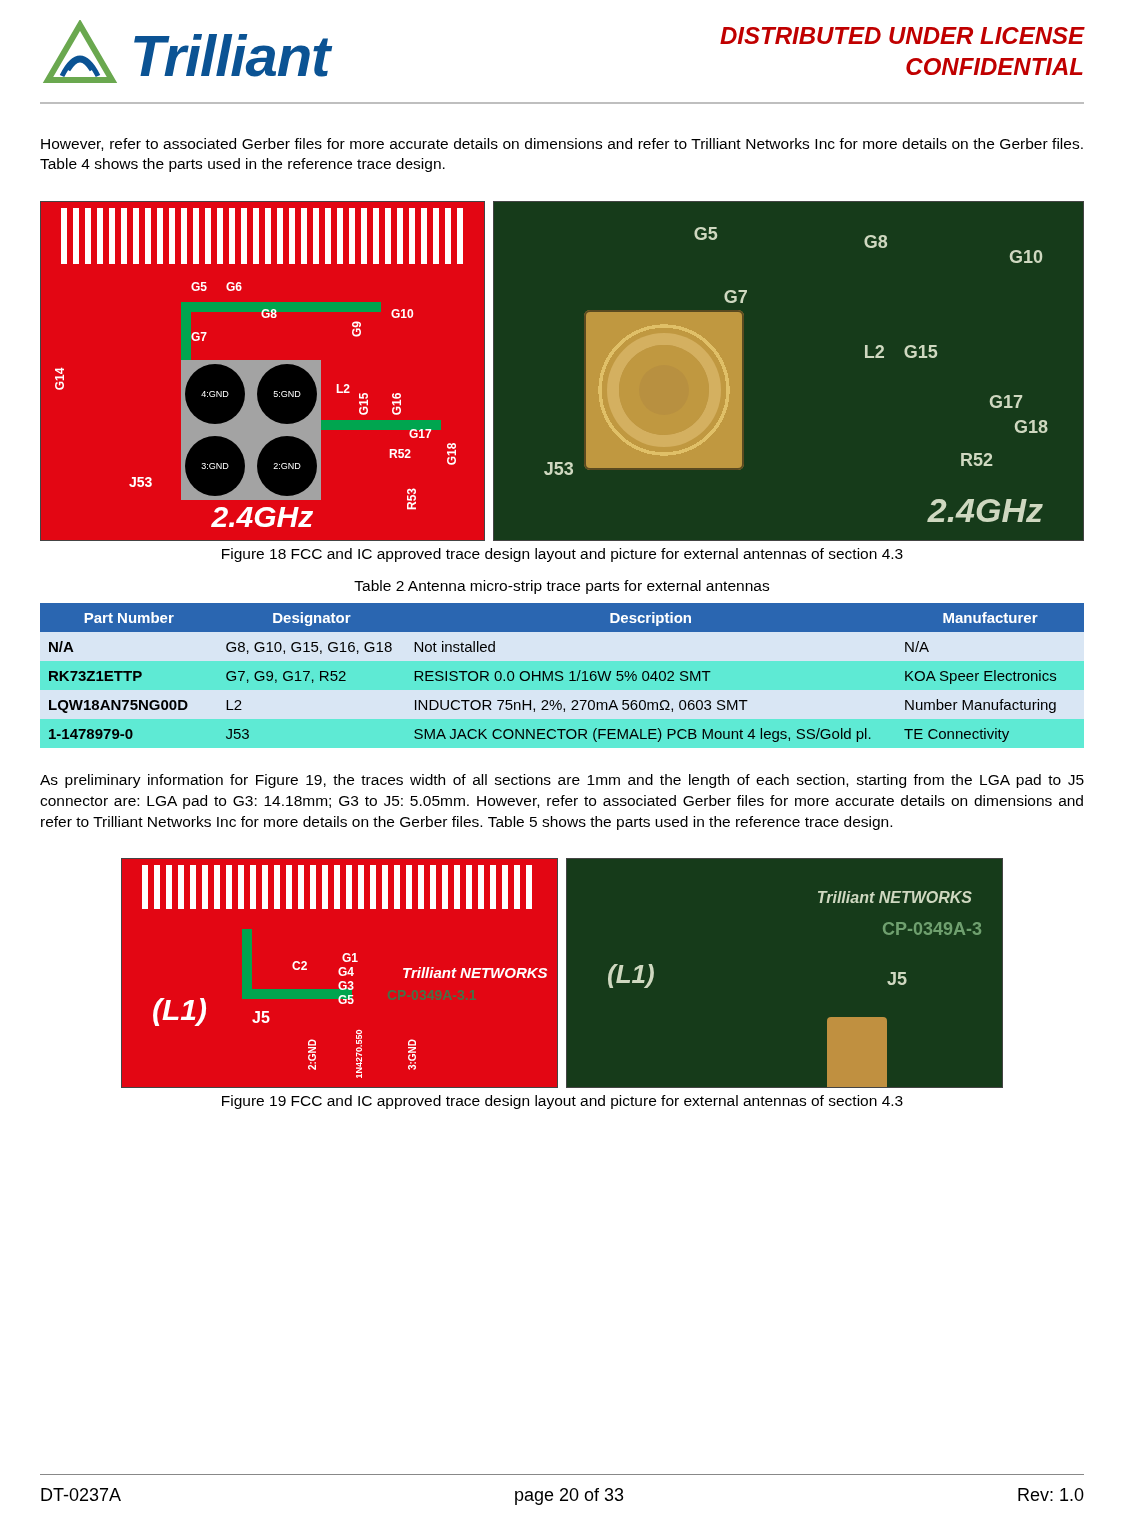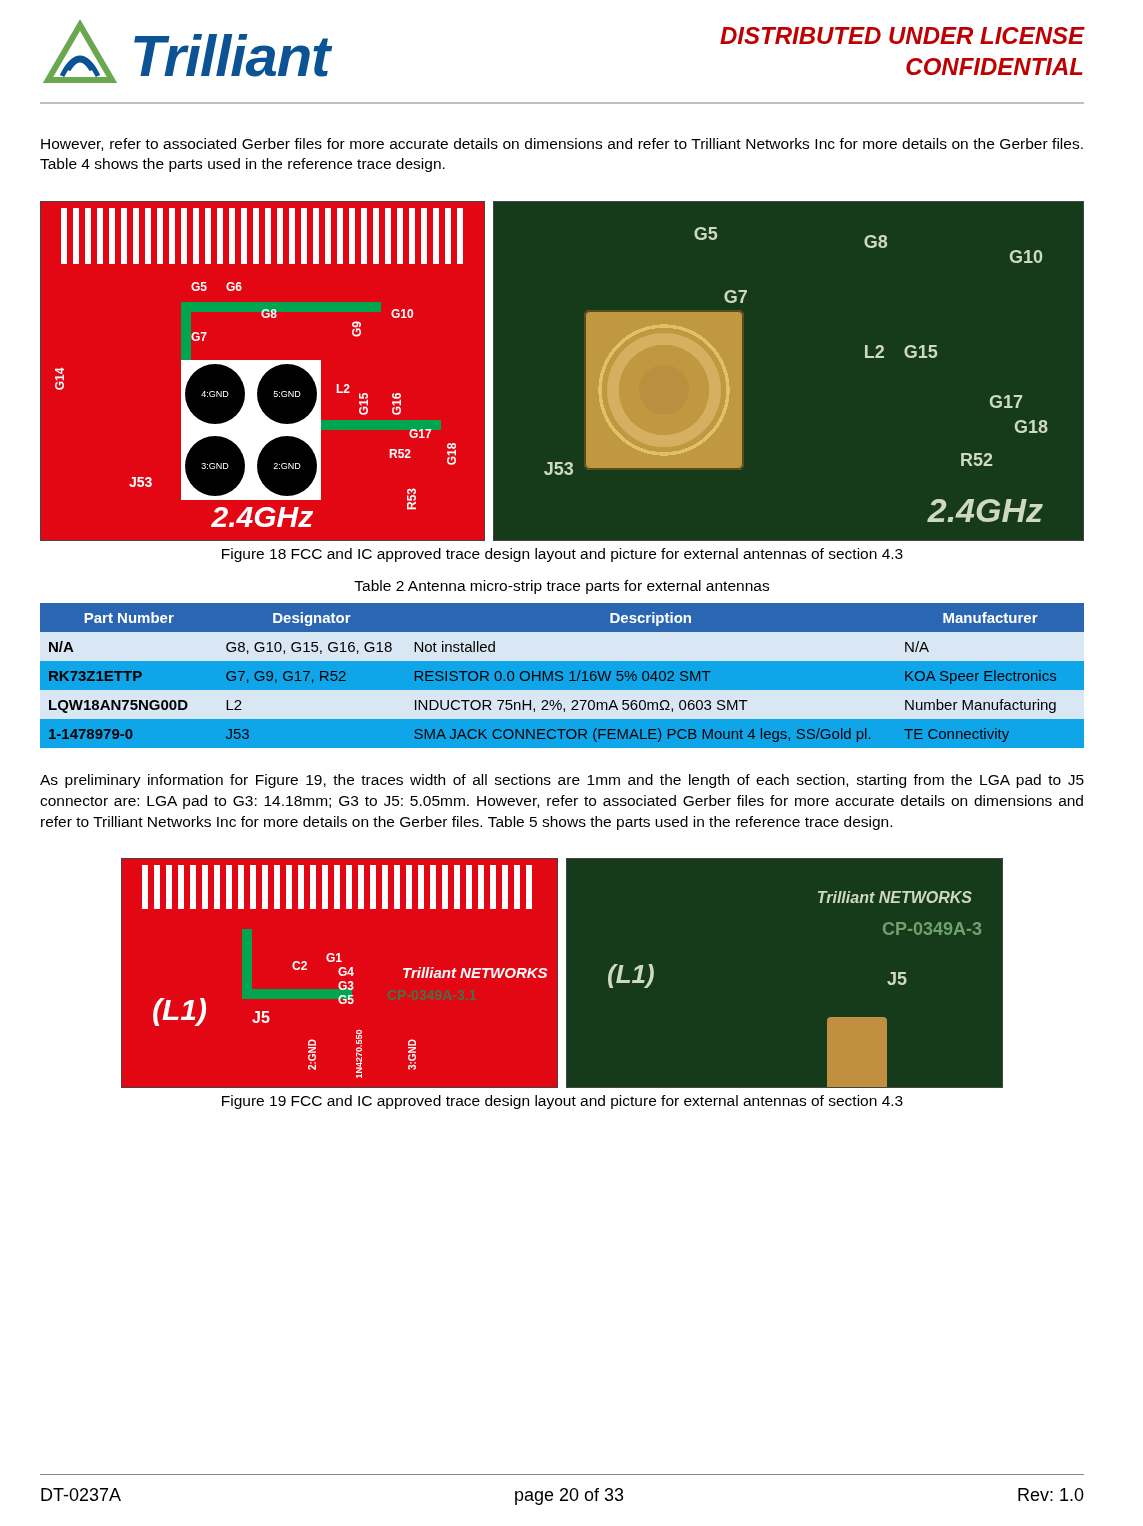--- a/index.html
+++ b/index.html
@@ -93,21 +93,21 @@
     color: #fff;
     text-align: center;
     padding: 6px 8px;
     font-weight: 700;
   }
   table.parts td {
     padding: 6px 8px;
     vertical-align: top;
   }
   table.parts tr.row-alt td { background:#d9e6f4; }
-  table.parts tr.row-plain td { background:#0ea5e9; }
+  table.parts tr.row-plain td { background:#5eead4; }
   table.parts td.pn { font-weight:700; }
   .desc-mono { font-family: Verdana, Geneva, sans-serif; }
   .footer {
     display: flex;
     justify-content: space-between;
     align-items: center;
     font-size: 18px;
     border-top: 1px solid #888;
     padding-top: 10px;
     margin-top: auto;
@@ -135,21 +135,21 @@
     box-shadow:0 0 0 12px #d4b060, inset 0 0 0 20px #c09840;
   }
   .green-lbl { position:absolute; color:#cfd8c0; font-size:18px; font-weight:700;}
   .pads-row {
     position:absolute;
     top:6px; left:20px; right:20px; height:56px;
     display:flex; gap:6px;
   }
   .pads-row span{ flex:1; background:repeating-linear-gradient(90deg,#fff 0 6px,#e30613 6px 12px); }
   .trace-g { position:absolute; background:#00a54f; height:10px;}
-  .sq { position:absolute; width:140px; height:140px; background:#ffffff; left:140px; bottom:40px; display:grid; grid-template-columns:1fr 1fr; grid-template-rows:1fr 1fr; gap:12px; padding:4px; box-sizing:border-box;}
+  .sq { position:absolute; width:140px; height:140px; background:#a3a3a3; left:140px; bottom:40px; display:grid; grid-template-columns:1fr 1fr; grid-template-rows:1fr 1fr; gap:12px; padding:4px; box-sizing:border-box;}
   .sq div{ background:#000; border-radius:50%; color:#fff; font-size:9px; display:flex; align-items:center; justify-content:center;}
   .fig18-left .jlbl{ position:absolute; left:88px; bottom:50px; color:#fff; font-size:14px; font-weight:700;}
   .cp-label { position:absolute; color:#6fa06f; font-size:18px; font-weight:700; top:60px; right:20px;}
   .fig19-left .l1 { position:absolute; left:30px; bottom:60px; color:#fff; font-size:30px; font-style:italic; font-weight:700;}
   .fig19-left .j5 { position:absolute; left:130px; bottom:60px; color:#fff; font-size:16px; font-weight:700;}
   .fig19-right .l1 { position:absolute; left:40px; top:100px; color:#cfd8c0; font-size:26px; font-style:italic; font-weight:700;}
   .fig19-right .j5 { position:absolute; left:320px; top:110px; color:#cfd8c0; font-size:18px; font-weight:700;}
   .red-conn { position:absolute; width:60px; height:70px; background:#c09040; bottom:0; left:260px; border-top-left-radius:4px; border-top-right-radius:4px;}
 </style>
 </head>
@@ -268,21 +268,21 @@
 
   <p class="body-text" style="margin-top:22px">As preliminary information for Figure 19, the traces width of all sections are 1mm and the length of each section, starting from the LGA pad to J5 connector are: LGA pad to G3: 14.18mm; G3 to J5: 5.05mm.  However, refer to associated Gerber files for more accurate details on dimensions and refer to Trilliant Networks Inc for more details on the Gerber files.  Table 5 shows the parts used in the reference trace design.</p>
 
   <div class="fig-row fig19-row">
     <div class="fig-box fig19-left">
       <div class="pads-row" style="height:44px">
           <span></span>
         </div>
       <div class="trace-g" style="top:70px; left:120px; width:10px; height:70px;"></div>
       <div class="trace-g" style="top:130px; left:120px; width:110px;"></div>
-      <span class="lbl" style="top:92px; left:204px;">G1</span>
+      <span class="lbl" style="top:92px; left:220px;">G1</span>
       <span class="lbl" style="top:120px; left:216px;">G3</span>
       <span class="lbl" style="top:106px; left:216px;">G4</span>
       <span class="lbl" style="top:134px; left:216px;">G5</span>
       <span class="lbl" style="top:100px; left:170px;">C2</span>
       <span class="lbl" style="top:190px; left:175px; transform:rotate(-90deg); font-size:10px;">2:GND</span>
       <span class="lbl" style="top:190px; left:275px; transform:rotate(-90deg); font-size:10px;">3:GND</span>
       <span class="lbl" style="top:190px; left:212px; transform:rotate(-90deg); font-size:9px;">1N4270.550</span>
       <span style="position:absolute; top:105px; left:280px; color:#fff; font-size:15px; font-weight:700; font-style:italic;">Trilliant NETWORKS</span>
       <span style="position:absolute; top:128px; left:265px; color:#477047; font-size:14px; font-weight:700;">CP-0349A-3.1</span>
       <span class="l1">(L1)</span>

